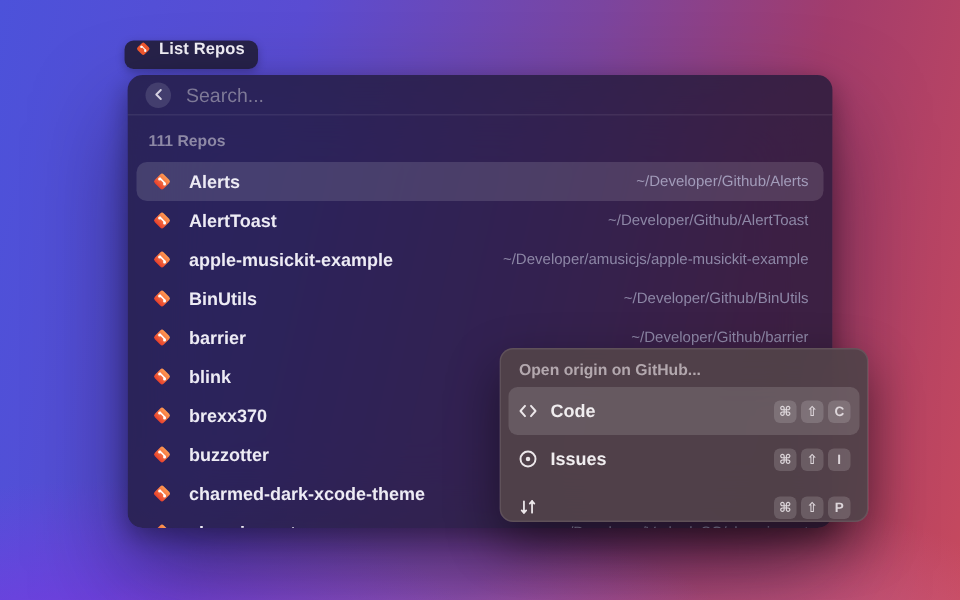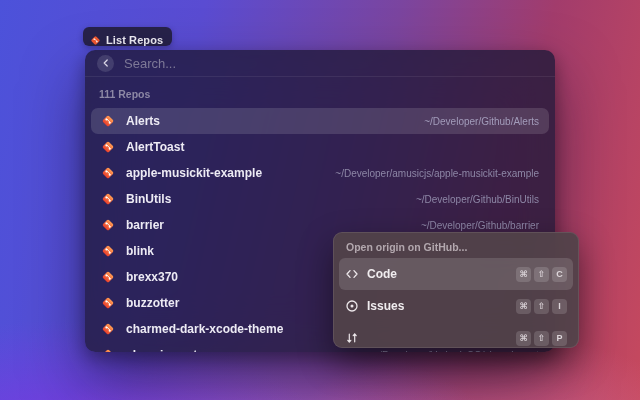--- a/index.html
+++ b/index.html
@@ -10,21 +10,21 @@
     background:
       radial-gradient(60% 50% at 10% 115%, rgba(128,55,228,.95) 0%, rgba(128,55,228,0) 70%),
       radial-gradient(55% 48% at 42% 118%, rgba(190,105,215,.85) 0%, rgba(190,105,215,0) 70%),
       radial-gradient(50% 45% at 78% 115%, rgba(216,110,155,.75) 0%, rgba(216,110,155,0) 70%),
       linear-gradient(103deg, #4c52da 0%, #5a4cd2 28%, #7b459f 55%, #a23c6c 76%, #c6495e 100%);
   }
 
   
   .pill{
     position:absolute; left:83px; top:27px; height:19px;
-    display:flex; align-items:flex-end; gap:5px; padding:0 9px 0 7px;
+    display:flex; align-items:flex-start; gap:5px; padding:0 9px 0 7px;
     background:rgba(37,32,66,.95); border-radius:6px;
     box-shadow:0 2px 6px rgba(0,0,0,.25);
   }
   .pill span{ color:#f2f0f7; font-size:11px; font-weight:700; letter-spacing:.1px; }
 
   
   .window{
     position:absolute; left:85px; top:50px; width:470px; height:302px;
     background:rgba(33,27,57,.82);
     backdrop-filter:blur(26px) saturate(1.3);
@@ -153,20 +153,21 @@
                 <stop offset="1" stop-color="#e83f2c"></stop>
         </linearGradient>
             </defs>
         <rect x="2.8" y="2.8" width="8.4" height="8.4" rx="1.7" transform="rotate(45 7 7)" fill="url(#gdia)"></rect>
         <path d="M5.4 4.6 L9.2 8.4" stroke="#fff" stroke-width="1"></path>
         <circle cx="5.4" cy="5.4" r="1" fill="#fff"></circle>
         <circle cx="8.7" cy="8.7" r="1" fill="#fff"></circle>
       </svg>
     </span>
     <span class="repo-name">AlertToast</span>
+    <span class="repo-path">~/Developer/Github/AlertToast</span>
   </div>
       <div class="repo-row">
     <span class="repo-icon">
       <svg width="14" height="14" viewBox="0 0 14 14">
         <defs>
               <linearGradient id="gdia" x1="0" y1="0" x2="0" y2="1">
           <stop offset="0" stop-color="#ff9b52"></stop>
                 <stop offset="1" stop-color="#e83f2c"></stop>
         </linearGradient>
             </defs>

